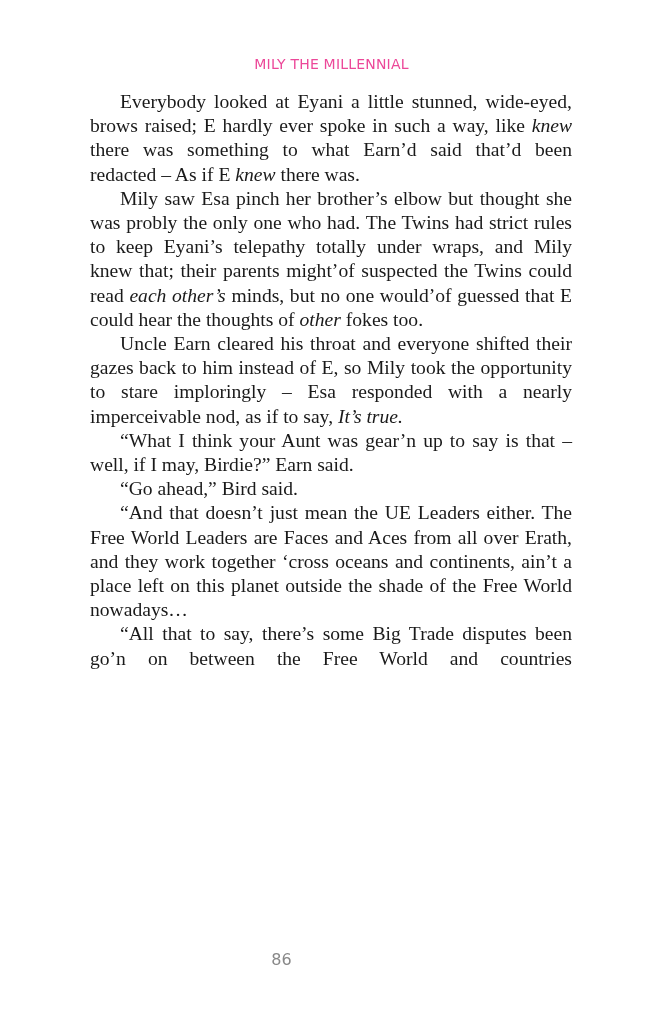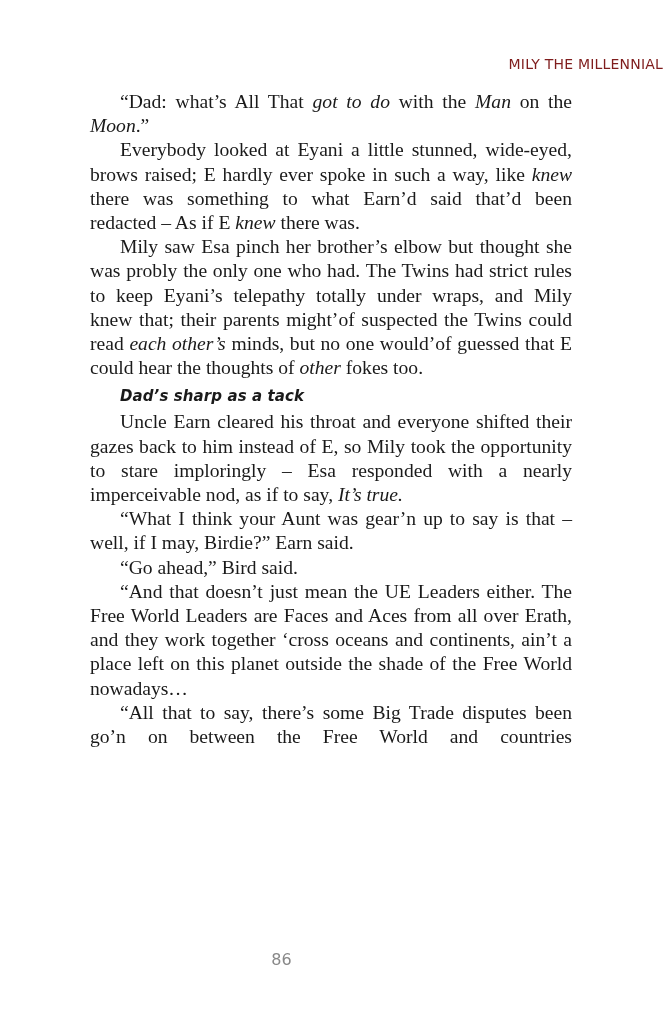--- a/index.html
+++ b/index.html
@@ -1,20 +1,20 @@
 <!DOCTYPE html>
 <html><head>
 <meta charset="utf-8">
 <style>
   html, body { margin: 0; padding: 0; background: #ffffff; }
   body { width: 663px; height: 1024px; position: relative; overflow: hidden; }
   .running-head {
     position: absolute; left: 0; width: 663px; top: 56px;
-    text-align: right; font-family: "DejaVu Sans", sans-serif;
-    font-size: 14px; letter-spacing: 0.2px; color: #7f1d1d;
+    text-align: center; font-family: "DejaVu Sans", sans-serif;
+    font-size: 14px; letter-spacing: 0.2px; color: #ec4899;
   }
   .text-block {
     position: absolute; left: 90px; width: 482px; top: 90px;
     font-family: "Liberation Serif", serif; font-size: 19.6px;
     line-height: 24.2px; color: #1a1a1a;
   }
   .text-block p { margin: 0; text-align: justify; text-indent: 30px; }
   .text-block p.noindent { text-indent: 0; }
   .text-block .scene-heading {
     margin: 4px 0 2px 30px; font-family: "DejaVu Sans", sans-serif;
@@ -27,24 +27,22 @@
     text-align: center; font-family: "DejaVu Sans", sans-serif;
     font-size: 16px; color: #888888;
   }
 </style>
 </head>
 <body>
 
 <div class="running-head">MILY THE MILLENNIAL</div>
 
 <div class="text-block" id="body-text">
-    <p><span>“Dad: what’s All That </span><em>got to do</em><span> with the </span><em>Man</em><span> on the </span><em>Moon</em><span>.”</span></p>
     <p><span>Everybody looked at Eyani a little stunned, wide-eyed, brows raised; E hardly ever spoke in such a way, like </span><em>knew</em><span> there was something to what Earn’d said that’d been redacted – As if E </span><em>knew</em><span> there was.</span></p>
     <p><span>Mily saw Esa pinch her brother’s elbow but thought she was probly the only one who had. The Twins had strict rules to keep Eyani’s telepathy totally under wraps, and Mily knew that; their parents might’of suspected the Twins could read </span><em>each other’s</em><span> minds, but no one would’of guessed that E could hear the thoughts of </span><em>other</em><span> fokes too.</span></p>
-    <div class="scene-heading">Dad’s sharp as a tack</div>
     <p><span>Uncle Earn cleared his throat and everyone shifted their gazes back to him instead of E, so Mily took the opportunity to stare imploringly – Esa responded with a nearly imperceivable nod, as if to say, </span><em>It’s true.</em></p>
     <p><span>“What I think your Aunt was gear’n up to say is that – well, if I may, Birdie?” Earn said.</span></p>
     <p><span>“Go ahead,” Bird said.</span></p>
     <p><span>“And that doesn’t just mean the UE Leaders either. The Free World Leaders are Faces and Aces from all over Erath, and they work together ‘cross oceans and continents, ain’t a place left on this planet outside the shade of the Free World nowadays…</span></p>
     <p style="text-align-last: justify;"><span>“All that to say, there’s some Big Trade disputes been go’n on between the Free World and countries</span></p>
   </div>
 
 <div class="page-number">86</div>
 
 </body></html>

